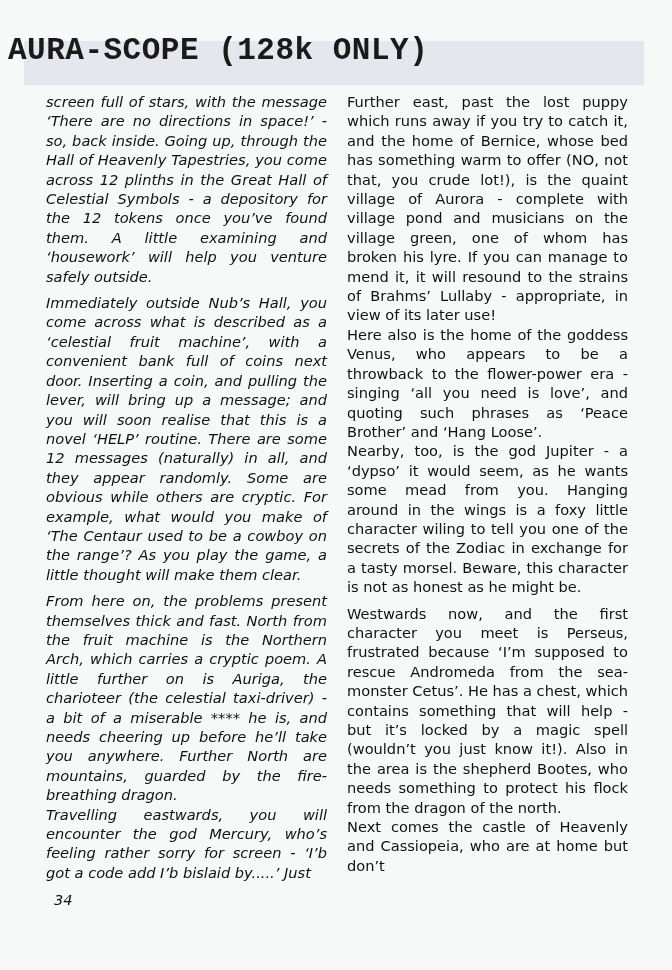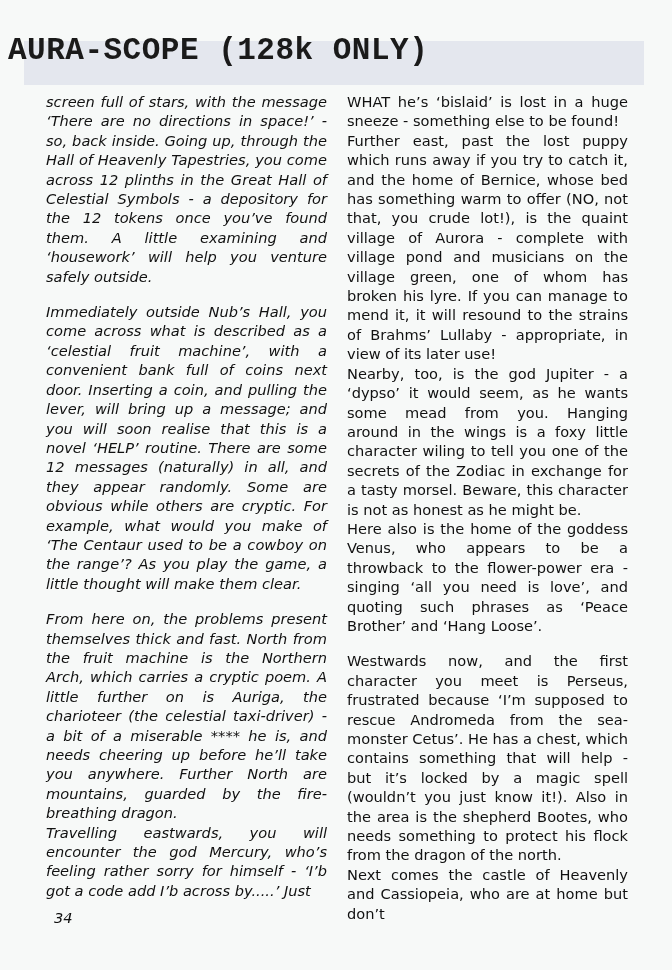--- a/index.html
+++ b/index.html
@@ -25,42 +25,41 @@
     }
     .col {
       position: absolute; top: 92px;
       font-family: "DejaVu Sans", "Liberation Sans", sans-serif;
       font-size: 14.6px; line-height: 19.4px; color: #111;
       text-align: justify;
     }
     .col-left { left: 46px; width: 281px; font-style: italic; }
     .col-right { left: 347px; width: 281px; }
     .para { margin: 0; }
-    .para.gap { margin-top: 16px; }
+    .para.gap { margin-top: 7px; }
     .page-number {
       font-family: "DejaVu Sans", "Liberation Sans", sans-serif;
       font-size: 14.6px; color: #111; margin: 8px;
     }
   </style>
 </head>
 <body>
 
 <div class="page">
   <div class="title-band"></div>
   <h1 class="title">AURA-SCOPE (128k ONLY)</h1>
 
   <div class="col col-left">
     <p class="para">screen full of stars, with the message ‘There are no directions in space!’ - so, back inside. Going up, through the Hall of  Heavenly Tapestries, you come across 12 plinths in the Great Hall of Celestial Symbols - a depository for the 12 tokens once you’ve found them. A little examining and ‘housework’ will help you venture safely outside.</p>
     <p class="para gap">Immediately outside Nub’s Hall, you come across what is described as a ‘celestial fruit machine’, with a convenient bank full of coins next door. Inserting a coin, and pulling the lever, will bring up a message; and you will soon realise that this is a novel ‘HELP’ routine. There are some 12 messages (naturally) in all, and they appear randomly. Some are obvious while others are cryptic. For example, what would you make of ‘The Centaur used to be a cowboy on the range’? As you play the game, a little thought will make them clear.</p>
     <p class="para gap">From here on, the problems present themselves thick and fast. North from the fruit machine is the Northern Arch, which carries a cryptic poem. A little further on is Auriga, the charioteer (the celestial taxi-driver) - a bit of a miserable **** he is, and needs cheering up before he’ll take you anywhere. Further North are mountains, guarded by the fire-breathing dragon.</p>
-    <p class="para">Travelling eastwards, you will encounter the god Mercury, who’s feeling rather sorry for himself - ‘I’b got a code add I’b across by.....’ Just</p>
+    <p class="para">Travelling eastwards, you will encounter the god Mercury, who’s feeling rather sorry for screen - ‘I’b got a code add I’b bislaid by.....’ Just</p>
     <p class="page-number">34</p>
   </div>
 
   <div class="col col-right">
-    <p class="para">WHAT he’s ‘bislaid’ is lost in a huge sneeze - something else to be found!</p>
     <p class="para">Further east, past the lost puppy which runs away if you try to catch it, and the home of Bernice, whose bed has something warm to offer (NO, not that, you crude lot!), is the quaint village of Aurora - complete with village pond and musicians on the village green, one of whom has broken his lyre. If you can manage to mend it, it will resound to the strains of Brahms’ Lullaby - appropriate, in view of its later use!</p>
+    <p class="para">Here also is the home of the goddess Venus, who appears to be a throwback to the flower-power era - singing ‘all you need is love’, and quoting such phrases as ‘Peace Brother’ and ‘Hang Loose’.</p>
     <p class="para">Nearby, too, is the god Jupiter - a ‘dypso’ it would seem, as he wants some mead from you. Hanging around in the wings is a foxy little character wiling to tell you one of the secrets of the Zodiac in exchange for a tasty morsel. Beware, this character is not as honest as he might be.</p>
-    <p class="para">Here also is the home of the goddess Venus, who appears to be a throwback to the flower-power era - singing ‘all you need is love’, and quoting such phrases as ‘Peace Brother’ and ‘Hang Loose’.</p>
     <p class="para gap">Westwards now, and the first character you meet is Perseus, frustrated because ‘I’m supposed to rescue Andromeda from the sea-monster Cetus’. He has a chest, which contains something that will help - but it’s locked by a magic spell (wouldn’t you just know it!). Also in the area is the shepherd Bootes, who needs something to protect his flock from the dragon of the north.</p>
     <p class="para">Next comes the castle of Heavenly and Cassiopeia, who are at home but don’t</p>
   </div>
 </div>
 
 </body></html>

